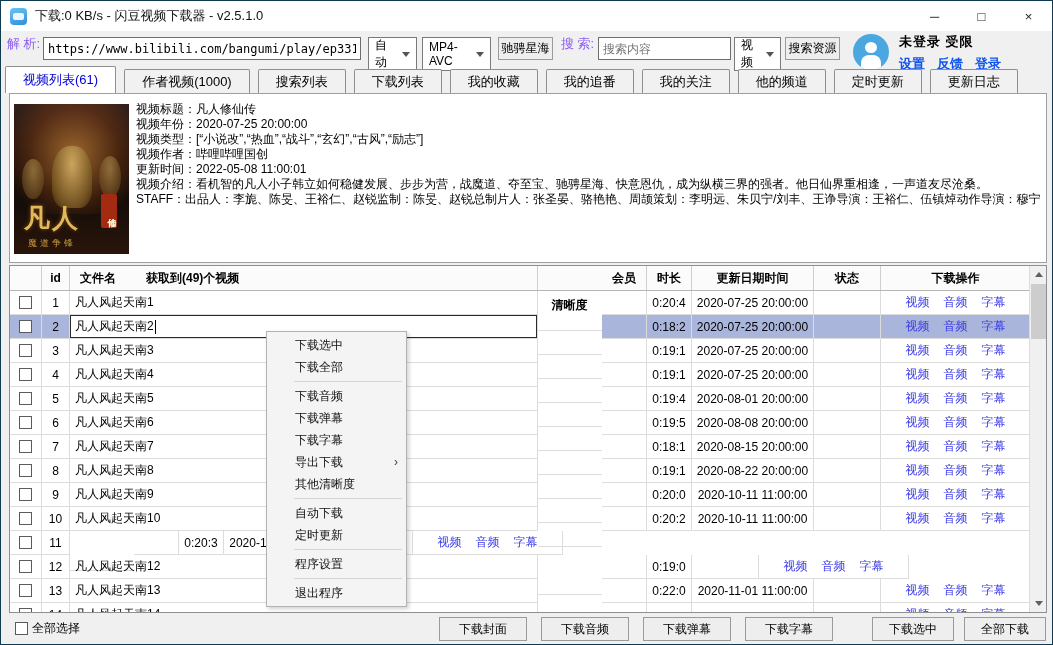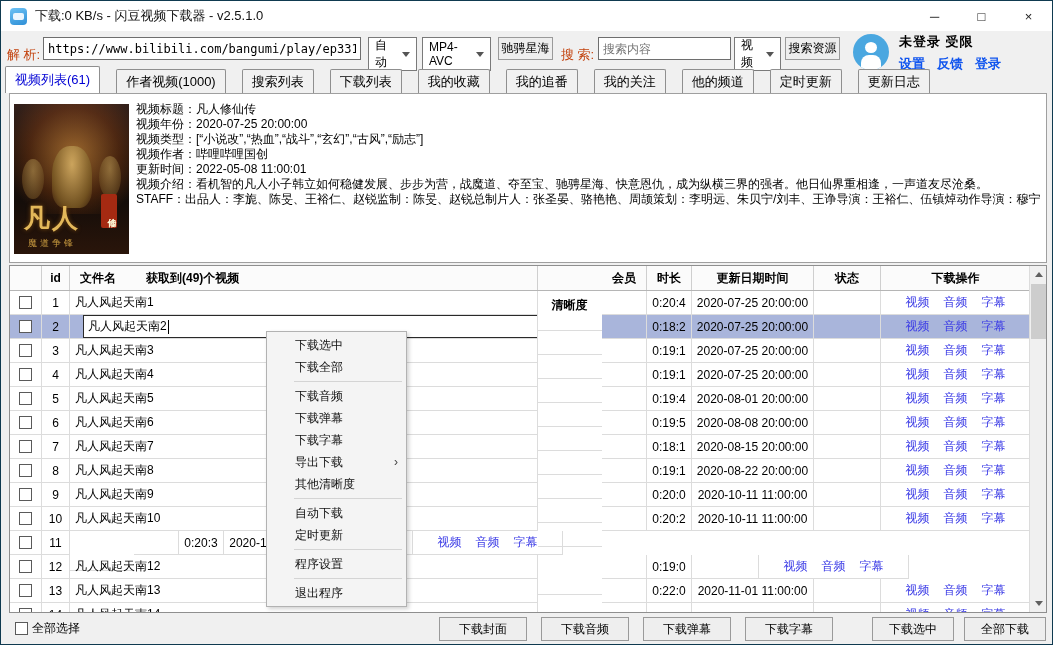--- a/index.html
+++ b/index.html
@@ -15,21 +15,21 @@
     background:linear-gradient(160deg,#6cc2f5,#2f8fd6); position:relative; }
   .app-icon::after { content:""; position:absolute; left:3px; top:5px; width:11px; height:7px;
     background:#eaf6ff; border-radius:2px; }
   .title-text { font-size:13px; color:#111; }
   .win-controls { margin-left:auto; display:flex; height:100%; }
   .win-btn { width:47px; height:100%; display:flex; align-items:center; justify-content:center;
     font-size:13px; color:#222; cursor:default; }
 
   
   .toolbar { position:absolute; left:0; top:30px; width:100%; height:36px; }
-  .tb-label { position:absolute; font-size:13px; color:#c2410c; top:15px; }
+  .tb-label { position:absolute; font-size:13px; color:#8b5cf6; top:4px; }
   .field { position:absolute; top:6px; height:23px; background:#fff; border:1px solid #6e6e6e;
     font-size:12px; display:flex; align-items:center; padding:0 4px; overflow:hidden; }
   input.raw { border:none; outline:none; width:100%; height:100%; font-size:12px;
     font-family:"DejaVu Sans Mono",monospace; background:transparent; }
   input.raw2 { border:none; outline:none; width:100%; height:100%; font-size:12px;
     font-family:"Liberation Sans","DejaVu Sans",sans-serif; background:transparent; }
   .dropdown { position:absolute; top:6px; height:23px; background:#fff; border:1px solid #7a7a7a;
     font-size:12px; display:flex; align-items:center; padding:16px 6px; justify-content:space-between; }
   .dd-arrow { width:0; height:0; border-left:4px solid transparent; border-right:4px solid transparent;
     border-top:5px solid #555; margin-left:6px; }
@@ -41,21 +41,21 @@
   .avatar .head { position:absolute; left:12px; top:8px; width:12px; height:11px; border-radius:50%; background:#fff; }
   .avatar .body { position:absolute; left:8px; top:21px; width:20px; height:14px; border-radius:8px 8px 0 0; background:#fff; }
   .acct { position:absolute; left:898px; top:2px; width:150px; }
   .acct .status { font-size:13px; font-weight:bold; color:#000; letter-spacing:1px; }
   .acct .links { margin-top:4px; display:flex; gap:12px; }
   .acct .links span { font-size:13px; font-weight:bold; color:#1155ee; cursor:default; }
 
   
   .tabbar { position:absolute; left:4px; top:64px; width:1045px; height:28px; display:flex; align-items:flex-end; }
   .tab { height:24px; border:1px solid #8f8f8f; border-bottom:none; background:#f1f1f1;
-    font-size:13px; color:#000; padding:0 9px; display:flex; align-items:center; margin-right:16px;
+    font-size:13px; color:#000; padding:0 17px; display:flex; align-items:center; margin-right:8px;
     border-radius:2px 2px 0 0; position:relative; cursor:default; }
   .tab.active { height:27px; background:#fff; color:#0000d4; z-index:3; }
 
   
   .info-panel { position:absolute; left:8px; top:92px; width:1038px; height:170px; background:#fff;
     border:1px solid #9f9f9f; z-index:2; }
   .poster { position:absolute; left:4px; top:10px; width:115px; height:150px; overflow:hidden;
     background:linear-gradient(180deg,#33201a 0%,#1b110c 35%,#140d09 65%,#2a150a 100%); }
   .poster .glow { position:absolute; left:-20px; top:0; width:160px; height:110px;
     background:radial-gradient(circle at 50% 45%,rgba(255,170,70,.55),rgba(200,90,20,.25) 45%,transparent 70%); }
@@ -82,21 +82,21 @@
   .trow { display:flex; height:24px; background:#fff; font-size:12px; color:#000; }
   .trow .cell { display:flex; align-items:center; justify-content:center;
     border-right:1px solid #dcdcdc; border-bottom:1px solid #dcdcdc; overflow:hidden; white-space:nowrap; }
   .trow.sel .cell { background:#a9b5db; }
   .c-sel { width:32px; } .c-id { width:28px; } .c-name { width:468px; justify-content:flex-start !important; padding-left:5px; position:relative; }
   .c-res { width:64px;margin-top:39px; } .c-vip { width:45px; } .c-dur { width:45px; }
   .c-date { width:122px; } .c-status { width:67px; } .c-ops { width:150px; gap:14px; }
   .name-head { justify-content:flex-start !important; padding-left:10px; gap:30px; }
   .cbx { width:13px; height:13px; border:1px solid #5a5a5a; background:#fff; }
   .oplink { color:#3a3ae6; cursor:default; }
-  .edit-box { position:absolute; left:13px; top:0; width:100%; height:100%; background:#fff;
+  .edit-box { position:absolute; left:0; top:0; width:100%; height:100%; background:#fff;
     border:1px solid #2a2a2a; display:flex; align-items:center; padding-left:4px; }
   .caret { display:inline-block; width:1px; height:14px; background:#000; margin-left:1px; }
 
   
   .vscroll { position:absolute; right:0; top:0; width:17px; height:100%; background:#f0f0f0;
     border-left:1px solid #dcdcdc; }
   .sb-btn { position:absolute; left:0; width:17px; height:17px; display:flex; align-items:center; justify-content:center; }
   .sb-up { top:0; } .sb-down { bottom:0; }
   .tri-up { width:0; height:0; border-left:4px solid transparent; border-right:4px solid transparent; border-bottom:5px solid #606060; }
   .tri-down { width:0; height:0; border-left:4px solid transparent; border-right:4px solid transparent; border-top:5px solid #606060; }

